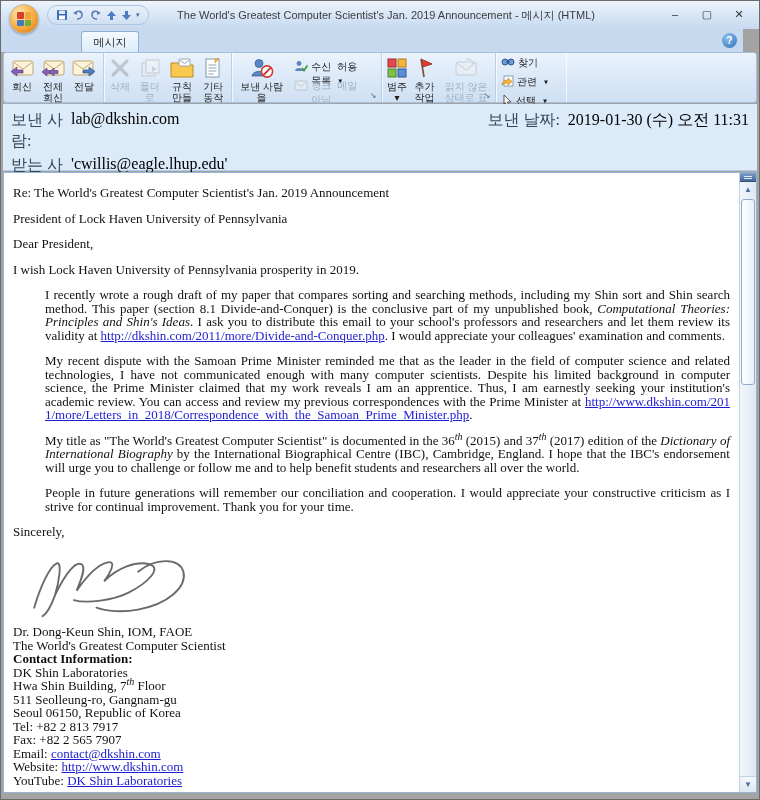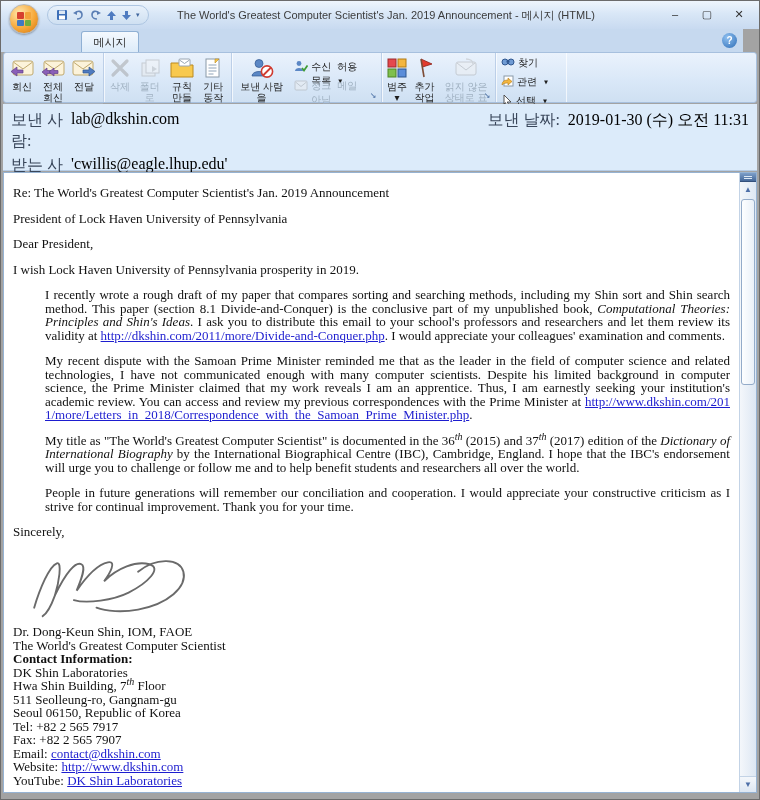--- a/index.html
+++ b/index.html
@@ -384,21 +384,21 @@
       </g>
     </svg>
   </div>
 <p class="bp tight"><span>Dr. Dong-Keun Shin, IOM, FAOE</span></p>
         <p class="bp tight"><span>The World's Greatest Computer Scientist</span></p>
         <p class="bp tight gapb"><span class="bd">Contact Information:</span></p>
         <p class="bp tight"><span>DK Shin Laboratories</span></p>
         <p class="bp tight"><span>Hwa Shin Building, 7</span><sup>th</sup><span> Floor</span></p>
         <p class="bp tight"><span>511 Seolleung-ro, Gangnam-gu</span></p>
         <p class="bp tight"><span>Seoul 06150, Republic of Korea</span></p>
-        <p class="bp tight"><span>Tel: +82 2 565 7917</span></p>
+        <p class="bp tight"><span>Tel: +82 2 813 7917</span></p>
         <p class="bp tight"><span>Fax: +82 2 565 7907</span></p>
         <p class="bp tight"><span>Email: </span><a href="#">contact@dkshin.com</a></p>
         <p class="bp tight"><span>Website: </span><a href="#">http://www.dkshin.com</a></p>
         <p class="bp tight"><span>YouTube: </span><a href="#">DK Shin Laboratories</a></p>
       </div>
     <div class="vscroll">
       <div class="vs-split">
           <i></i>
         </div>
       <div class="vs-up">▲</div>

